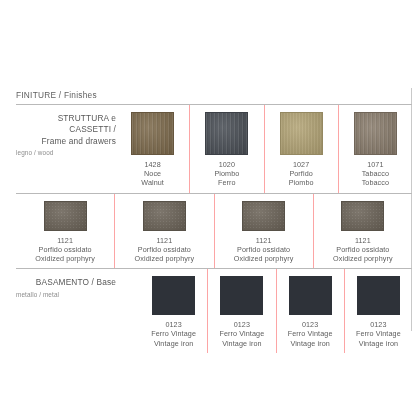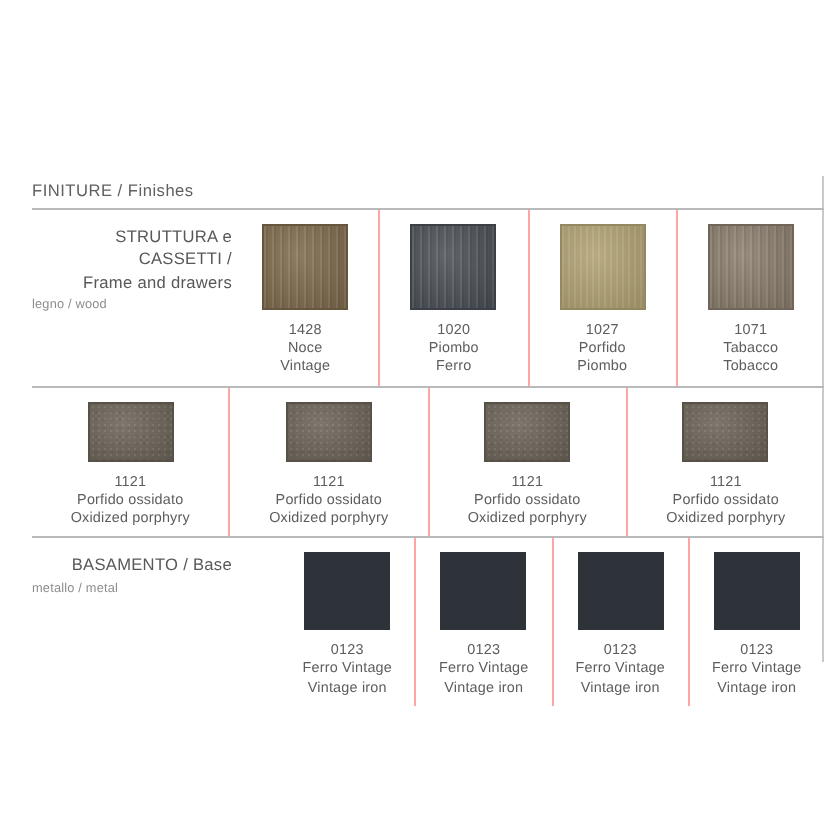--- a/index.html
+++ b/index.html
@@ -198,21 +198,21 @@
         <div class="cat-title">Frame and drawers</div>
         <div class="cat-sub">legno / wood</div>
       </div>
       <div class="swatch-track">
 
         <div class="swatch-cell">
           <div class="swatch grain-v vignette" style="background-color: rgb(125, 106, 76);"></div>
           <div class="caption">
             <span class="code">1428</span>
             <span class="it">Noce</span>
-            <span class="en">Vintage</span>
+            <span class="en">Walnut</span>
           </div>
         </div>
 
         <div class="swatch-cell">
           <div class="swatch grain-v vignette" style="background-color: rgb(74, 79, 86);"></div>
           <div class="caption">
             <span class="code">1020</span>
             <span class="it">Piombo</span>
             <span class="en">Ferro</span>
           </div>

